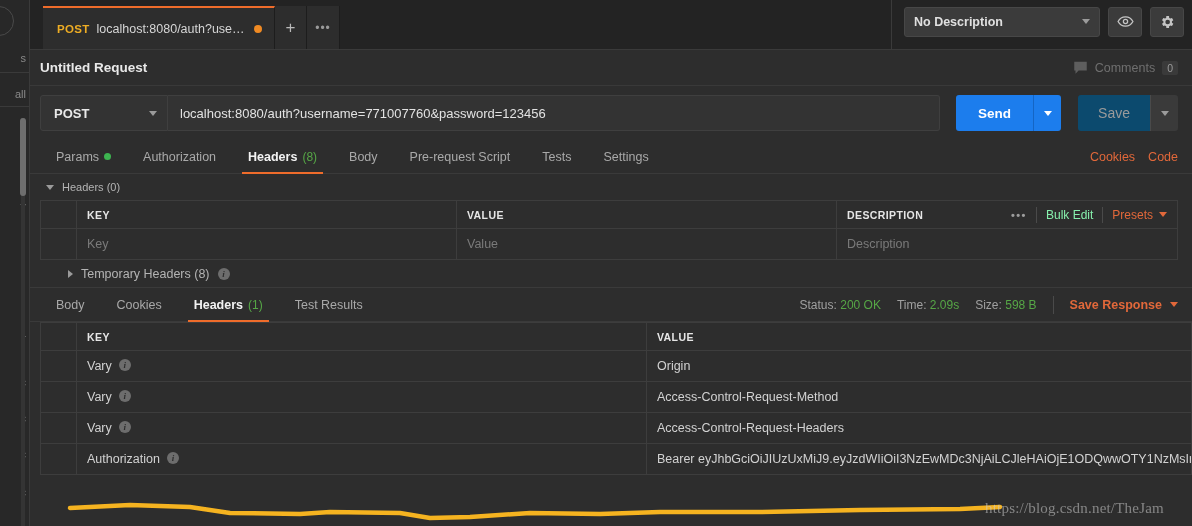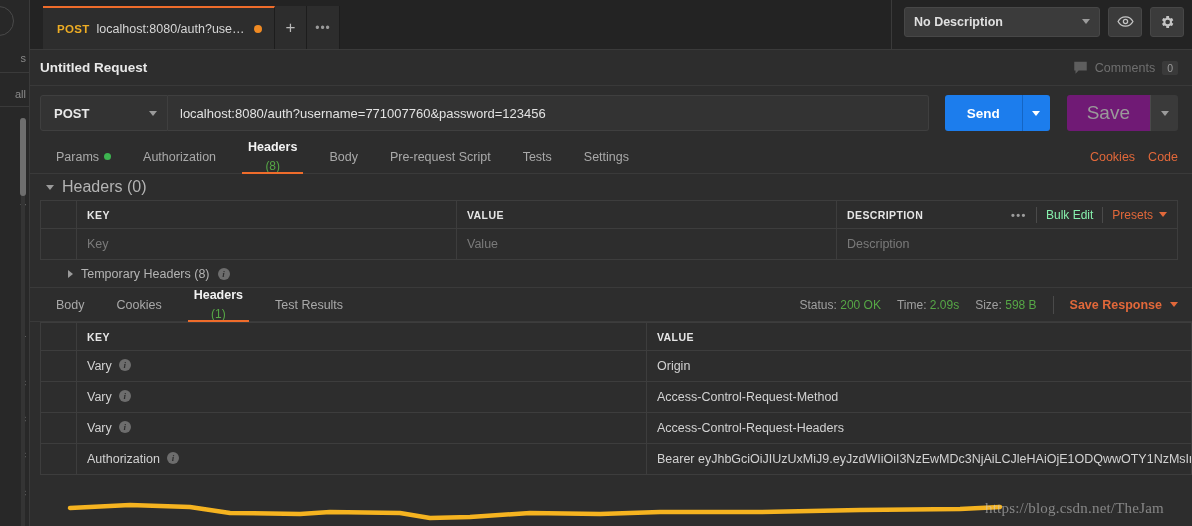--- a/index.html
+++ b/index.html
@@ -162,22 +162,22 @@
     padding: 0 22px; border-radius: 3px 0 0 3px;
   }
   .btn-send-caret {
     height: 36px; width: 28px; background: #1c7ded;
     border-left: 1px solid #1465c4; border-radius: 0 3px 3px 0;
     display: flex; align-items: center; justify-content: center;
   }
   .btn-send-caret .caret { border-top-color: #fff; }
   .save-group { display: flex; margin-left: 9px; }
   .btn-save {
-    height: 36px; background: #701a75; color: #9a9a9a;
-    font-size: 19px; display: flex; align-items: center; justify-content: center;
+    height: 36px; background: #0c4a6e; color: #9a9a9a;
+    font-size: 14px; display: flex; align-items: center; justify-content: center;
     padding: 0 20px; border-radius: 3px 0 0 3px;
   }
   .btn-save-caret {
     height: 36px; width: 28px; background: #3a3a3a;
     border-left: 1px solid #4a4a4a; border-radius: 0 3px 3px 0;
     display: flex; align-items: center; justify-content: center;
   }
 
   
   .req-tabs {
@@ -185,36 +185,36 @@
     padding: 0 14px 0 10px;
     border-bottom: 1px solid #3a3a3a;
     height: 34px; flex: 0 0 34px;
   }
   .req-tabs-list { display: flex; align-items: flex-end; height: 100%; gap: 0; }
   .rtab {
     height: 100%; display: flex; align-items: center; gap: 5px;
     padding: 0 16px; color: #a9a9a9; font-size: 12.5px;
     position: relative;
   }
-  .rtab.active { color: #f2f2f2; font-weight: bold; flex-direction: column; }
+  .rtab.active { color: #f2f2f2; font-weight: bold; }
   .rtab.active::after {
     content: ''; position: absolute; left: 10px; right: 10px; bottom: -1px;
     height: 2px; background: #ef6c2b;
   }
   .rtab .cnt { color: #56a746; font-weight: normal; font-size: 12px; }
   .green-dot { width: 7px; height: 7px; border-radius: 50%; background: #3db450; }
   .links { display: flex; gap: 13px; }
   .link-orange { color: #e2683a; font-size: 12.5px; }
 
   
   .sec-head {
     display: flex; align-items: center; gap: 8px;
     padding: 0 10px 0 16px;
     height: 26px; flex: 0 0 26px;
-    color: #b4b4b4; font-size: 16px;
+    color: #b4b4b4; font-size: 11px;
   }
   .tri-down { width:0;height:0;border-left:4.5px solid transparent;border-right:4.5px solid transparent;border-top:5.5px solid #9a9a9a; }
   .tri-right { width:0;height:0;border-top:4.5px solid transparent;border-bottom:4.5px solid transparent;border-left:5.5px solid #9a9a9a; }
   .info-i {
     width: 12px; height: 12px; border-radius: 50%;
     background: #6d6d6d; color: #2d2d2d;
     font-size: 9px; font-weight: bold; font-style: italic;
     display: inline-flex; align-items: center; justify-content: center;
     flex: 0 0 12px; font-family: "Liberation Serif", serif;
   }

